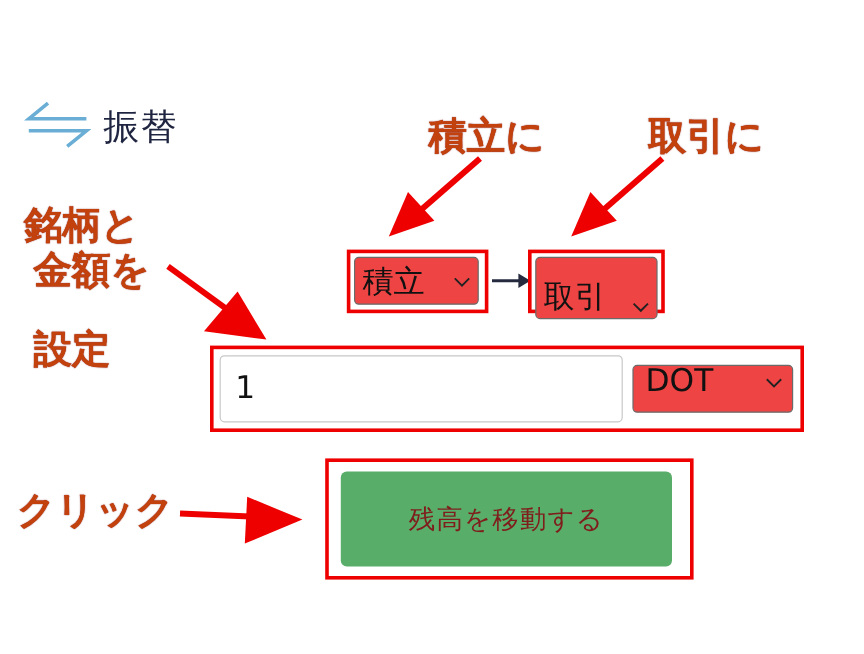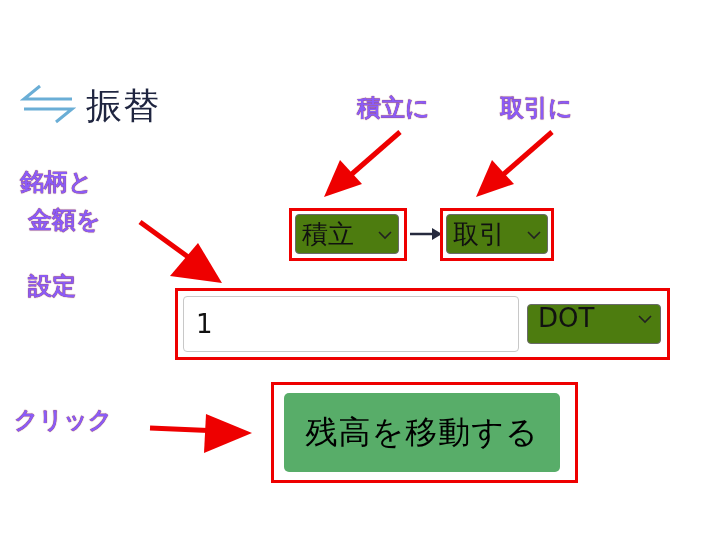--- a/index.html
+++ b/index.html
@@ -1,46 +1,46 @@
 <!DOCTYPE html>
 <html><head>
 <meta charset="utf-8">
 <style>
   html, body { margin:0; padding:0; }
   body { width:720px; height:545px; background:#ffffff; position:relative; overflow:hidden;
          font-family:"DejaVu Sans","Liberation Sans",sans-serif; }
   .abs { position:absolute; }
   .title { left:20px; top:80px; display:flex; align-items:center; }
-  .title-text { font-size:36px; color:#1f2540; margin-left:10px; letter-spacing:1px; }
-  .anno { color:#8b5cf6; font-weight:bold; font-size:24px; text-shadow:0 0 1px #7a0000; white-space:nowrap; }
+  .title-text { font-size:30px; color:#1f2540; margin-left:10px; letter-spacing:1px; }
+  .anno { color:#c2410c; font-weight:bold; font-size:32px; text-shadow:0 0 1px #7a0000; white-space:nowrap; }
   .redbox { border:3px solid #ee0000; box-sizing:border-box; }
-  .sel { box-sizing:border-box; border:1.5px solid #6a6a6a; border-radius:4px; background:#4d7c0f; color:#111;
+  .sel { box-sizing:border-box; border:1.5px solid #6a6a6a; border-radius:4px; background:#ef4444; color:#111;
          display:flex; align-items:center; justify-content:space-between; padding:0 6px; cursor:pointer; }
   .sel .lbl { font-size:26px; }
   .sel .chev { font-size:16px; margin-left:6px; }
   .input { box-sizing:border-box; border:1.5px solid #c8c8c8; border-radius:4px; background:#fff;
            font-size:26px; color:#111; padding:0 12px; display:flex; align-items:center; }
-  .btn { background:#58ad69; color:#000000; border-radius:5px; font-size:32px; display:flex;
+  .btn { background:#58ad69; color:#7f1d1d; border-radius:5px; font-size:22px; display:flex;
          align-items:center; justify-content:center; cursor:pointer; letter-spacing:1px;font-family:Liberation Serif, serif; }
 </style>
 </head>
 <body>
 
 <div class="abs title">
   <span>
     <svg width="56" height="48" viewBox="0 0 56 48">
       <polyline points="20,6 4,19 52,19" fill="none" stroke="#6aaed6" stroke-width="3" stroke-linejoin="miter"></polyline>
       <polyline points="4,29 52,29 36,42" fill="none" stroke="#6aaed6" stroke-width="3" stroke-linejoin="miter"></polyline>
     </svg>
   </span>
   <span class="title-text">振替</span>
 </div>
 
 <div class="abs anno" style="left:357px;top:92px;">積立に</div>
-<div class="abs anno" style="left:500px;top:92px;">取引に</div>
+<div class="abs anno" style="left:540px;top:92px;">取引に</div>
 <div class="abs anno" style="left:20px;top:166px;">銘柄と</div>
 <div class="abs anno" style="left:28px;top:204px;">金額を</div>
 <div class="abs anno" style="left:28px;top:270px;font-family:Liberation Serif, serif;">設定</div>
 <div class="abs anno" style="left:14px;top:404px;text-align:right;">クリック</div>
 
 <svg class="abs" style="left:0;top:0;" width="720" height="545">
   <g fill="#ee0000" stroke="#ee0000">
 
     <line x1="400" y1="132" x2="345" y2="180" stroke-width="5"></line>
     <polygon points="324,197 340,160 362,184" stroke="none"></polygon>
@@ -67,21 +67,21 @@
 </div>
 
 <span class="abs" style="left:410px;top:226px;">
   <svg width="32" height="16" viewBox="0 0 32 16">
       <line x1="0" y1="8" x2="24" y2="8" stroke="#262a3e" stroke-width="2.5"></line>
       <polygon points="22,2 32,8 22,14" fill="#262a3e"></polygon>
     </svg>
 </span>
 
 <div class="abs redbox" style="left:440px;top:208px;width:114px;height:53px;"></div>
-<div class="abs sel" style="left:446px;top:214px;width:102px;height:40px;">
+<div class="abs sel" style="left:446px;top:214px;width:102px;height:52px;align-items:flex-end;">
   <span class="lbl">取引</span>
   <span class="chev">
     <svg width="14" height="9" viewBox="0 0 14 9">
         <polyline points="1,1 7,7 13,1" fill="none" stroke="#222" stroke-width="1.6"></polyline>
       </svg>
   </span>
 </div>
 
 <div class="abs redbox" style="left:175px;top:288px;width:495px;height:72px;"></div>
 <div class="abs input" style="left:183px;top:296px;width:336px;height:56px;">

